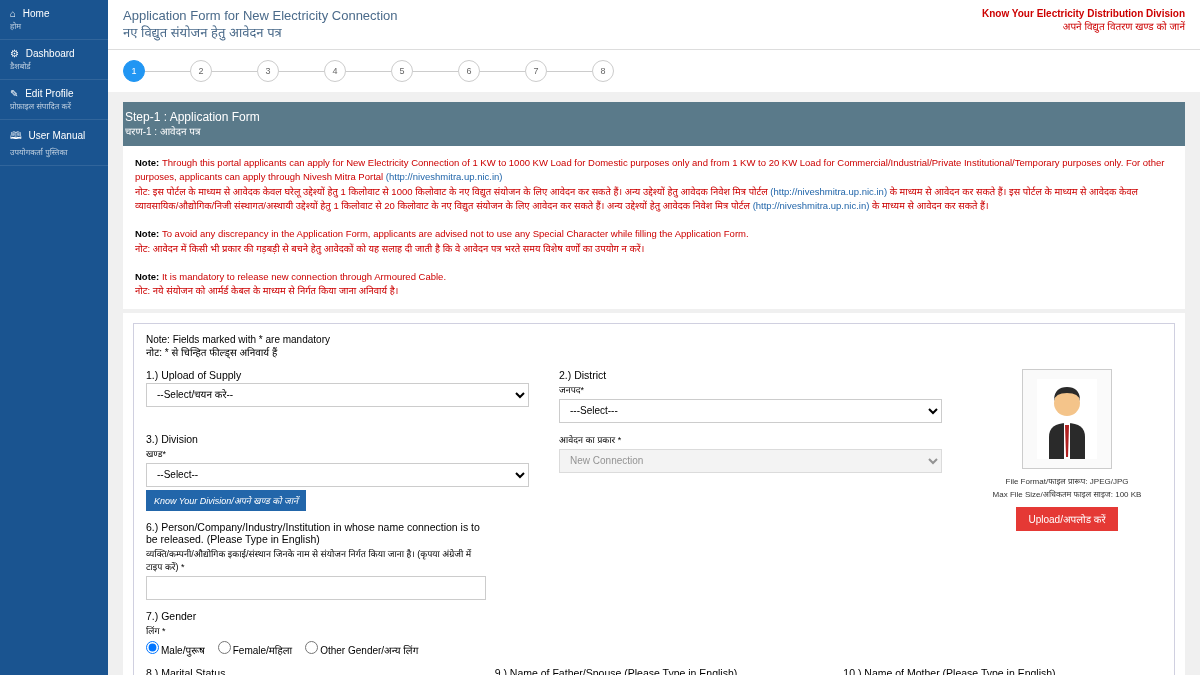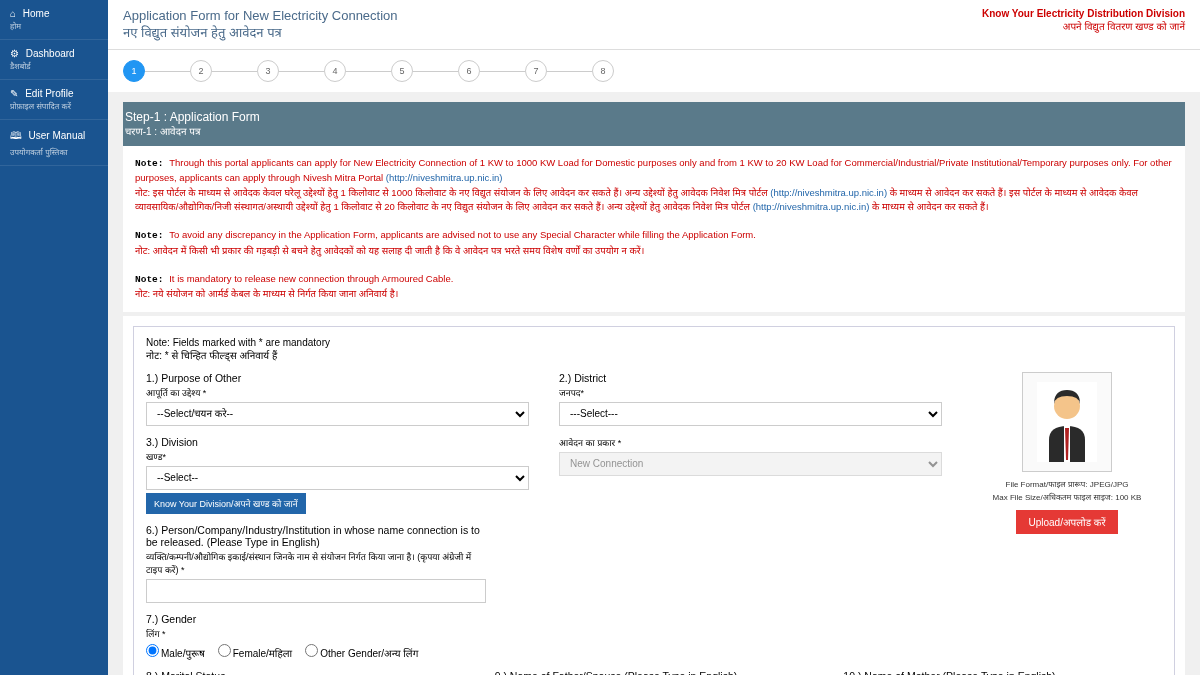--- a/index.html
+++ b/index.html
@@ -42,21 +42,21 @@
     .step-line { width: 45px; height: 1px; background: #ccc; }
     
     .content { padding: 10px 15px; }
     
     .section-header {
       background: #5a7a8a; color: #fff; padding: 8px 2px; font-size: 12px;
     }
     .section-header .line2 { font-size: 10px; }
     
     .note-block { background: #fff; padding: 10px 12px; font-size: 9.5px; line-height: 1.5; }
-    .note-bold { color: #000; font-weight: bold; font-family: Liberation Mono, monospace; }
+    .note-bold { color: #000; font-weight: bold; }
     .note-red { color: #cc0000; }
     .note-link { color: #2266aa; }
     
     .form-outer { background: #fff; padding: 10px; margin-top: 4px; }
     .form-inner { border: 1px solid #d0d0e0; padding: 10px 12px; }
     
     .mandatory-note { margin-bottom: 10px; font-size: 10px; }
     
     .form-row { display: flex; gap: 30px; }
     .form-group { margin-bottom: 10px; flex: 1; }
@@ -68,21 +68,21 @@
     .form-sublabel { font-size: 9px; display: block; margin-bottom: 3px; }
     
     .form-select, .form-input {
       width: 100%; padding: 4px 6px; border: 1px solid #ccc; font-size: 10px;
       background: #fff; height: 24px;
     }
     .form-select.disabled { background: #eee; color: #666; }
     
     .know-division-btn {
       background: #2266aa; color: #fff; border: none; padding: 4px 8px;
-      font-size: 9px; cursor: pointer; margin-top: 3px;
+      font-size: 9px; cursor: pointer; margin-top: 3px; font-style: italic;
     }
     
     .photo-box {
       width: 90px; height: 100px; border: 1px solid #ccc; margin: 0 auto 6px;
       display: flex; align-items: center; justify-content: center; background: #fafafa;
     }
     .photo-box svg { width: 60px; height: 80px; }
     .photo-caption { font-size: 8px; color: #333; margin: 2px 0; }
     .upload-btn {
       background: #e53935; color: #fff; border: none; padding: 5px 12px;
@@ -177,22 +177,21 @@
       <div class="form-inner">
         <div class="mandatory-note">
           <div><span>Note: Fields marked with * are mandatory</span></div>
           <div><span>नोट: * से चिन्हित फील्ड्स अनिवार्य हैं</span></div>
         </div>
 
         <div style="display:flex; gap:30px;">
           <div style="flex:1;">
             <div class="form-row">
               <div class="form-group form-col-left">
-                <span class="form-label"><span>1.)</span> <span>Purpose of Other</span></span>
-                <span class="form-sublabel"><span>आपूर्ति का उद्देश्य *</span></span>
+                <span class="form-label"><span>1.)</span> <span>Upload of Supply</span></span>
                 <select class="form-select"><option>--Select/चयन करे--</option></select>
               </div>
               <div class="form-group form-col-mid">
                 <span class="form-label"><span>2.)</span> <span>District</span></span>
                 <span class="form-sublabel"><span>जनपद*</span></span>
                 <select class="form-select"><option>---Select---</option></select>
               </div>
             </div>
 
             <div class="form-row">

